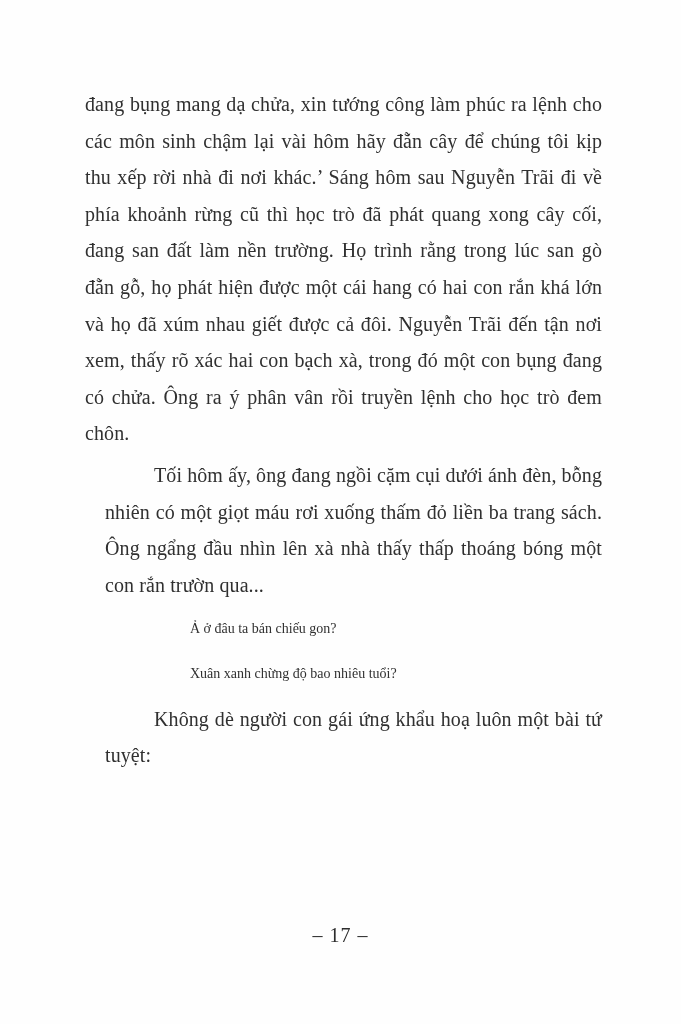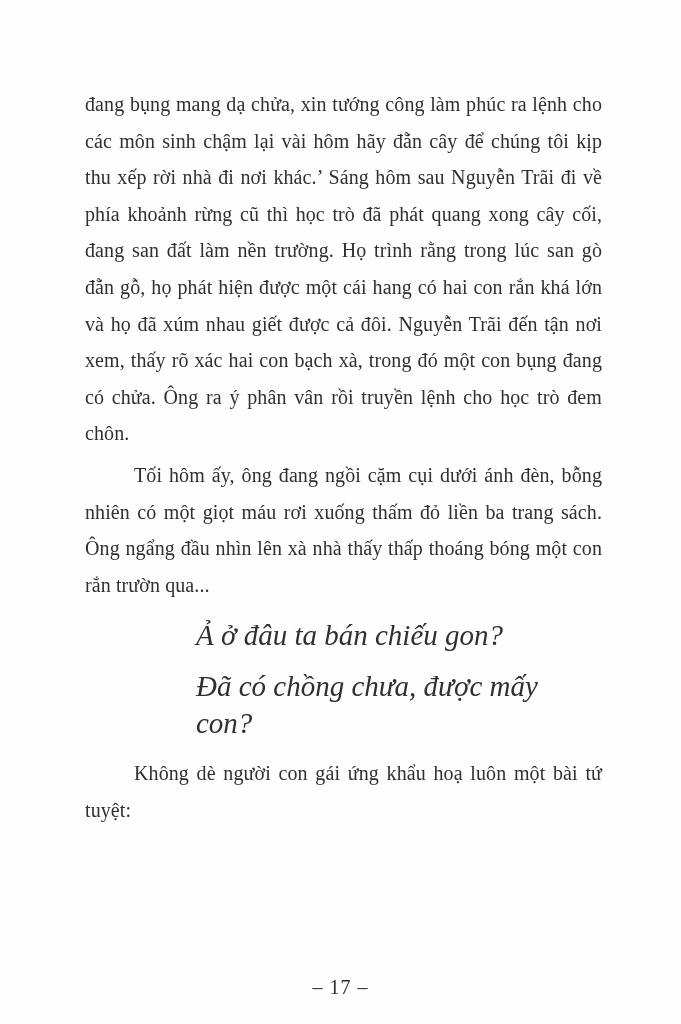--- a/index.html
+++ b/index.html
@@ -27,48 +27,48 @@
   }
   .para {
     font-size: 20px;
     line-height: 36.6px;
     text-align: justify;
     margin: 0 0 5px 0;
     letter-spacing: 0.1px;
   }
   .para.indent {
     text-indent: 49px;
+    margin-left: 20px;
   }
   .poem {
     margin: 3px 0 6px 97px;
   }
   .poem-line {
-    font-style: italic;
-    font-size: 29px;
+    font-size: 14px;
     line-height: 36.6px;
-    margin: 14px;
+    margin: 8px;
   }
   .page-number {
     position: absolute;
     left: 0;
-    top: 976px;
+    top: 924px;
     width: 100%;
     text-align: center;
     font-size: 20px;
     letter-spacing: 1px;
     color: #2c2c2c;
   }
 </style>
 </head>
 <body>
 
 <div class="page">
   <main class="text-block">
     <p class="para">đang bụng mang dạ chửa, xin tướng công làm phúc ra lệnh cho các môn sinh chậm lại vài hôm hãy đẵn cây để chúng tôi kịp thu xếp rời nhà đi nơi khác.’ Sáng hôm sau Nguyễn Trãi đi về phía khoảnh rừng cũ thì học trò đã phát quang xong cây cối, đang san đất làm nền trường. Họ trình rằng trong lúc san gò đẵn gỗ, họ phát hiện được một cái hang có hai con rắn khá lớn và họ đã xúm nhau giết được cả đôi. Nguyễn Trãi đến tận nơi xem, thấy rõ xác hai con bạch xà, trong đó một con bụng đang có chửa. Ông ra ý phân vân rồi truyền lệnh cho học trò đem chôn.</p>
     <p class="para indent">Tối hôm ấy, ông đang ngồi cặm cụi dưới ánh đèn, bỗng nhiên có một giọt máu rơi xuống thấm đỏ liền ba trang sách. Ông ngẩng đầu nhìn lên xà nhà thấy thấp thoáng bóng một con rắn trườn qua...</p>
     <div class="poem">
       <p class="poem-line">Ả ở đâu ta bán chiếu gon?</p>
-      <p class="poem-line">Đã có chồng chưa, được mấy con?</p>
+      <p class="poem-line">Xuân xanh chừng độ bao nhiêu tuổi?</p>
     </div>
     <p class="para indent">Không dè người con gái ứng khẩu hoạ luôn một bài tứ tuyệt:</p>
   </main>
   <footer class="page-number">– 17 –</footer>
 </div>
 
 </body></html>

